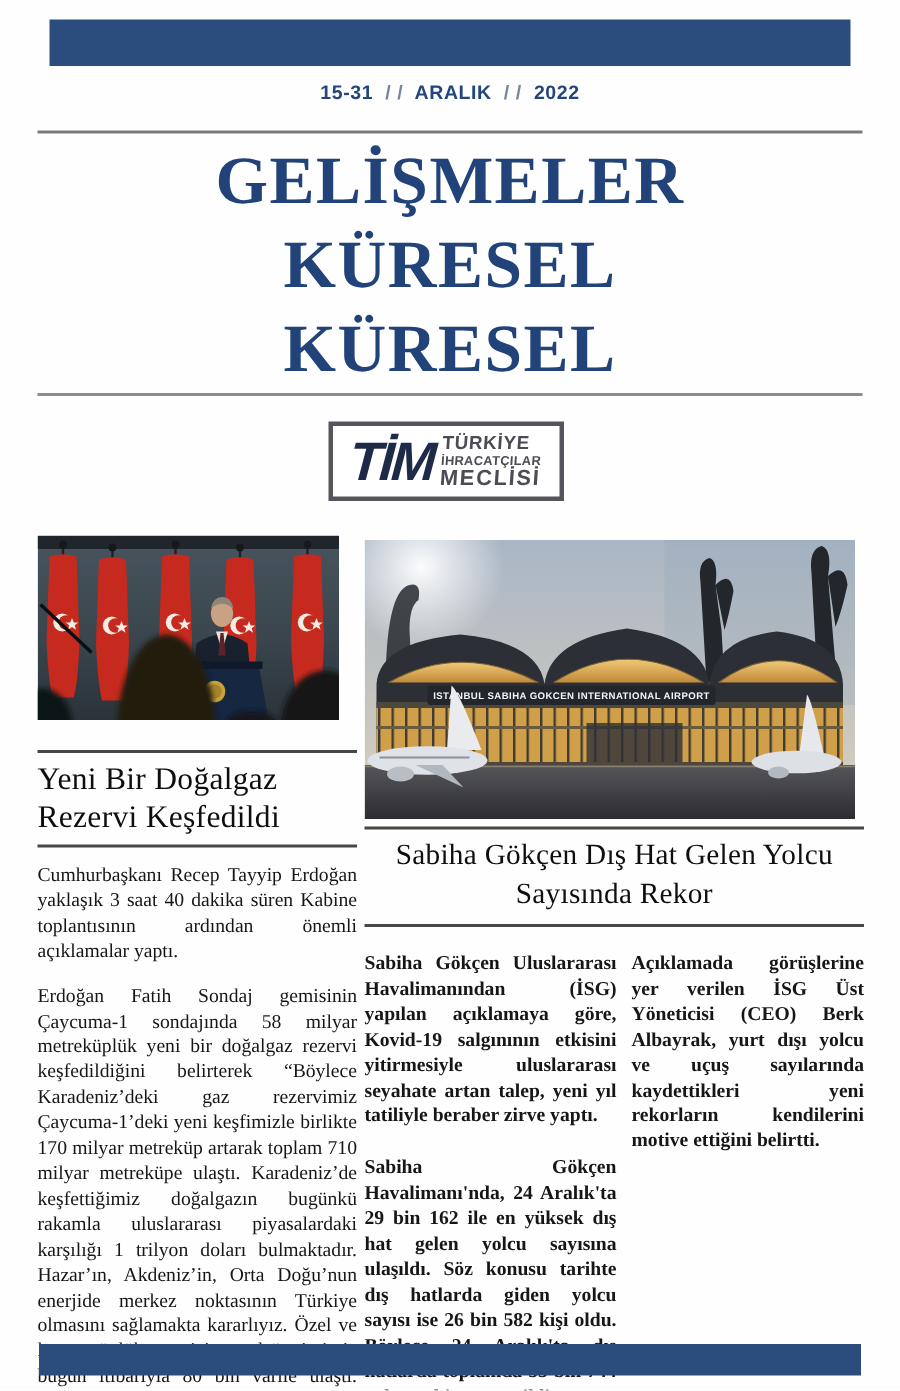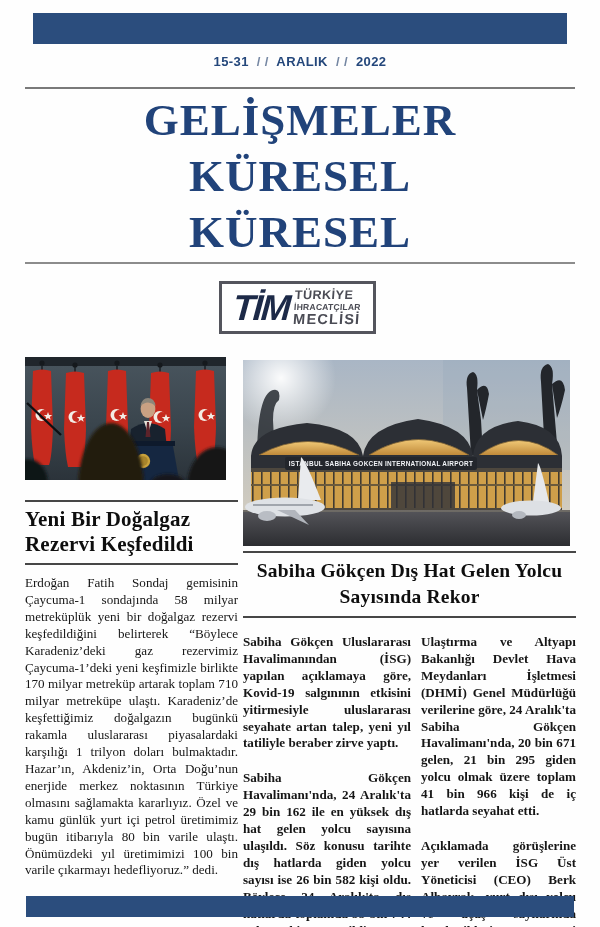--- a/index.html
+++ b/index.html
@@ -51,21 +51,21 @@
   .logo .orgtext .l3 { font-size:14.5px; letter-spacing:1.2px; margin-top:1px; }
 
   .photo { position:absolute; overflow:hidden; }
   .photo svg { display:block; width:100%; height:100%; }
   .photo-cabinet { left:25px; top:357px; width:201px; height:123px; }
   .photo-airport { left:243px; top:360px; width:327px; height:186px; }
 
   .article { position:absolute; color:#141414; }
   .article .hrule { height:2px; background:#474747; }
   .article h2 {
-    margin:5px 0 6px; font-size:21px; line-height:25px; font-weight:700;
+    margin:5px 0 6px; font-size:21px; line-height:25px; font-weight:400;
     color:#0e0e0e; letter-spacing:0.2px;
   }
   .article p {
     font-size:13.1px; line-height:16.9px; text-align:justify;
     margin:10px 0 13px; color:#161616;
   }
   .article-left { left:25px; top:500px; width:213px; }
   .article-right { left:243px; top:551px; width:333px; }
   .article-right h2 { font-size:19.5px; line-height:26px;text-align:center; }
   .twocol { display:flex; gap:10px; margin-top:8px; }
@@ -221,34 +221,34 @@
         <ellipse cx="288" cy="148" rx="30" ry="7.5" fill="#dde0e4"></ellipse>
         <ellipse cx="276" cy="155" rx="7" ry="4" fill="#b4b8bf"></ellipse>
       </g>
     </svg>
   </div>
 
   <div class="article article-left">
     <div class="hrule"></div>
     <h2>Yeni Bir Doğalgaz Rezervi Keşfedildi</h2>
     <div class="hrule"></div>
+    <p>Cumhurbaşkanı Recep Tayyip Erdoğan yaklaşık 3 saat 40 dakika süren Kabine toplantısının ardından önemli açıklamalar yaptı.</p>
     <p>Erdoğan Fatih Sondaj gemisinin Çaycuma-1 sondajında 58 milyar metreküplük yeni bir doğalgaz rezervi keşfedildiğini belirterek “Böylece Karadeniz’deki gaz rezervimiz Çaycuma-1’deki yeni keşfimizle birlikte 170 milyar metreküp artarak toplam 710 milyar metreküpe ulaştı. Karadeniz’de keşfettiğimiz doğalgazın bugünkü rakamla uluslararası piyasalardaki karşılığı 1 trilyon doları bulmaktadır. Hazar’ın, Akdeniz’in, Orta Doğu’nun enerjide merkez noktasının Türkiye olmasını sağlamakta kararlıyız. Özel ve kamu günlük yurt içi petrol üretimimiz bugün itibarıyla 80 bin varile ulaştı. Önümüzdeki yıl üretimimizi 100 bin varile çıkarmayı hedefliyoruz.” dedi.</p>
   </div>
 
   <div class="article article-right">
     <div class="hrule"></div>
     <h2>Sabiha Gökçen Dış Hat Gelen Yolcu Sayısında Rekor</h2>
     <div class="hrule"></div>
     <div class="twocol">
       <div class="col1">
         <p>Sabiha Gökçen Uluslararası Havalimanından (İSG) yapılan açıklamaya göre, Kovid-19 salgınının etkisini yitirmesiyle uluslararası seyahate artan talep, yeni yıl tatiliyle beraber zirve yaptı.</p>
         <p>Sabiha Gökçen Havalimanı'nda, 24 Aralık'ta 29 bin 162 ile en yüksek dış hat gelen yolcu sayısına ulaşıldı. Söz konusu tarihte dış hatlarda giden yolcu sayısı ise 26 bin 582 kişi oldu. Böylece 24 Aralık'ta dış hatlarda toplamda 55 bin 744 yolcuya hizmet verildi.</p>
       </div>
       <div class="col2">
-        <p>Ulaştırma ve Altyapı Bakanlığı Devlet Hava Meydanları İşletmesi (DHMİ) Genel Müdürlüğü verilerine göre, 24 Aralık'ta Sabiha Gökçen Havalimanı'nda, 20 bin 671 gelen, 21 bin 295 giden yolcu olmak üzere toplam 41 bin 966 kişi de iç hatlarda seyahat etti.</p>
         <p>Açıklamada görüşlerine yer verilen İSG Üst Yöneticisi (CEO) Berk Albayrak, yurt dışı yolcu ve uçuş sayılarında kaydettikleri yeni rekorların kendilerini motive ettiğini belirtti.</p>
       </div>
     </div>
   </div>
 
   <div class="navbar bottombar"></div>
 
 </div>
 
 </body></html>

